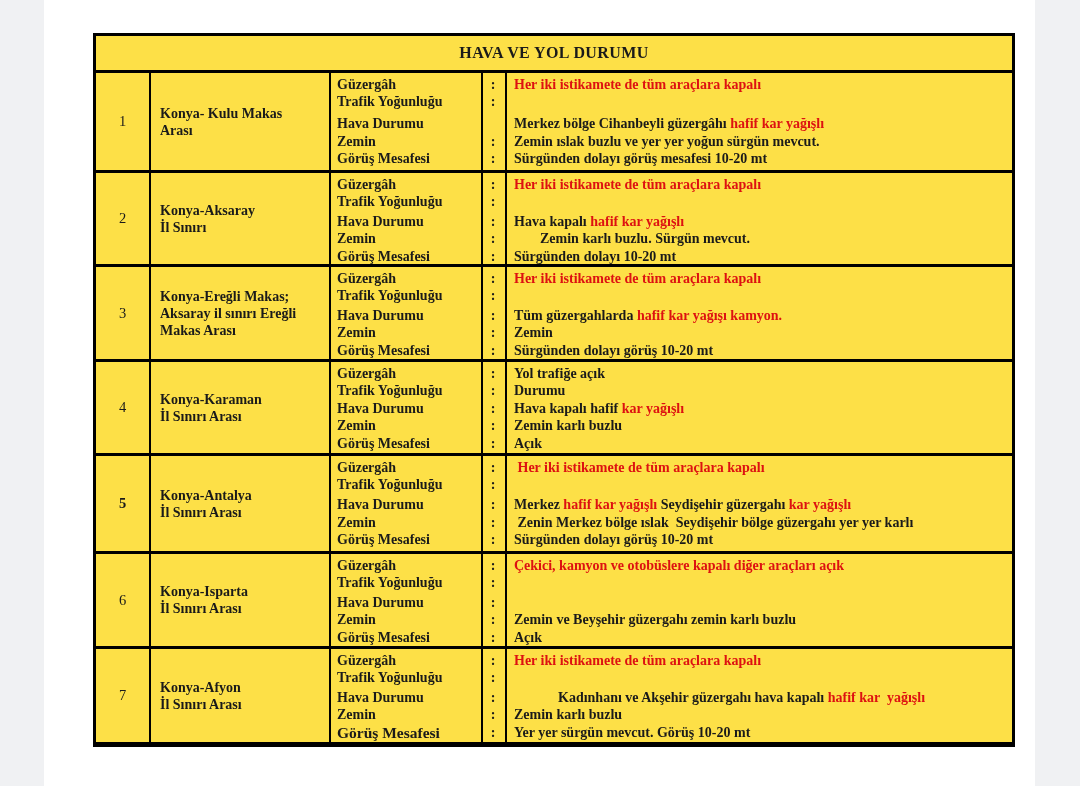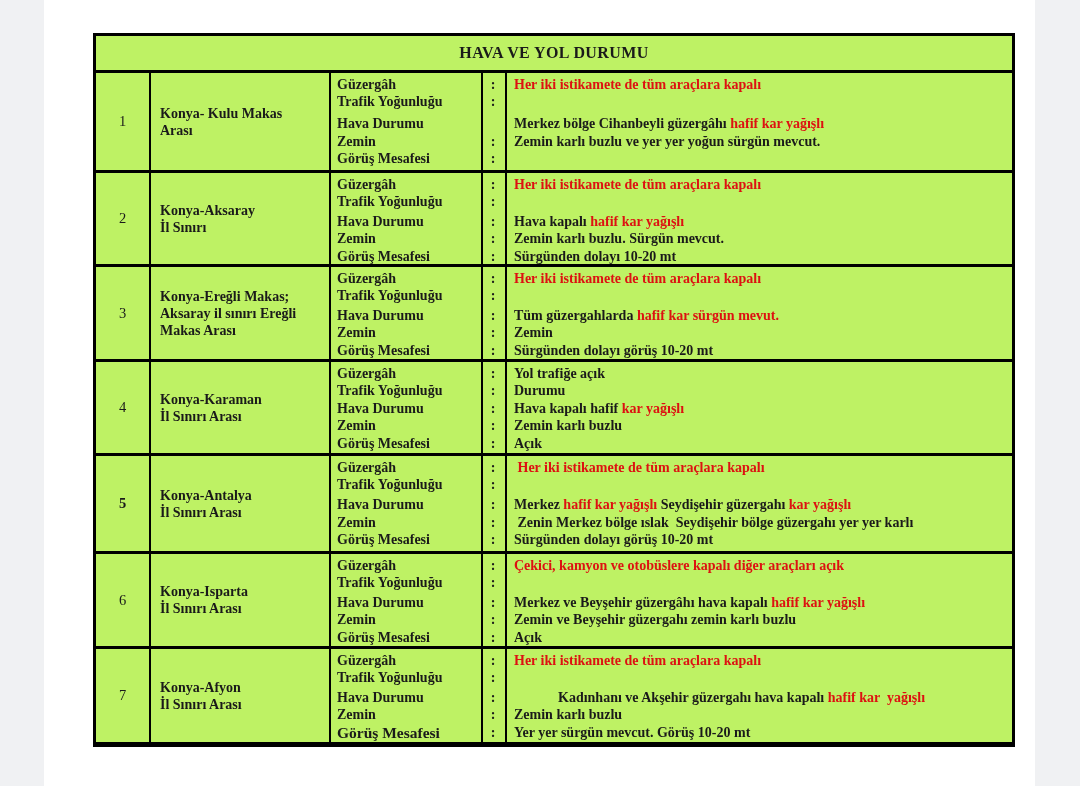--- a/index.html
+++ b/index.html
@@ -9,21 +9,21 @@
     font-family:"Liberation Serif", serif;
     position:relative;
   }
   .gutter { position:absolute; top:0; height:786px; background:#f0f1f3; }
   .gutter.left  { left:0;  width:44px; }
   .gutter.right { right:0; width:45px; }
 
   .doc-table {
     position:absolute; left:93px; top:33px; width:922px;
     border:3px solid #000; border-bottom-width:5px;
-    background:#bef264;
+    background:#fde047;
   }
   .title-row {
     height:37px; border-bottom:3px solid #000;
     display:flex; align-items:center; justify-content:center;
     font-weight:bold; font-size:16px; letter-spacing:.4px; color:#1a1a1a;
   }
   .trow {
     display:grid; grid-template-columns:55px 180px 1fr;
     border-bottom:3px solid #000;
   }
@@ -95,25 +95,26 @@
           </div>
           <div class="spacer"></div>
           <div class="line">
             <div class="lbl">Hava Durumu</div>
             <div class="cln"></div>
             <div class="val"><span style="color: rgb(26, 26, 26);">Merkez bölge Cihanbeyli güzergâhı </span><span style="color: rgb(221, 17, 17);">hafif kar yağışlı</span></div>
           </div>
           <div class="line">
             <div class="lbl">Zemin</div>
             <div class="cln">:</div>
-            <div class="val"><span style="color: rgb(26, 26, 26);">Zemin karlı buzlu ve yer yer yoğun sürgün mevcut.</span></div>
-          </div>
-          <div class="line">
-            <div class="lbl">Görüş Mesafesi</div>
-            <div class="cln">:</div>
+            <div class="val"><span style="color: rgb(26, 26, 26);">Zemin ıslak buzlu ve yer yer yoğun sürgün mevcut.</span></div>
+          </div>
+          <div class="line">
+            <div class="lbl">Görüş Mesafesi</div>
+            <div class="cln">:</div>
+            <div class="val"><span style="color: rgb(26, 26, 26);">Sürgünden dolayı görüş mesafesi 10-20 mt</span></div>
           </div>
         </div>
       </div>
       <div class="trow">
         <div class="cell-num">2</div>
         <div class="cell-route">
           <div>Konya-Aksaray</div>
           <div>İl Sınırı</div>
         </div>
         <div class="cell-body">
@@ -131,21 +132,21 @@
           </div>
           <div class="spacer"></div>
           <div class="line">
             <div class="lbl">Hava Durumu</div>
             <div class="cln">:</div>
             <div class="val"><span style="color: rgb(26, 26, 26);">Hava kapalı </span><span style="color: rgb(221, 17, 17);">hafif kar yağışlı</span></div>
           </div>
           <div class="line">
             <div class="lbl">Zemin</div>
             <div class="cln">:</div>
-            <div class="val"><span style="color: rgb(26, 26, 26);">Zemin karlı buzlu. Sürgün mevcut.</span></div>
+            <div class="val"><span style="color: rgb(26, 26, 26); margin-left: 26px;">Zemin karlı buzlu. Sürgün mevcut.</span></div>
           </div>
           <div class="line">
             <div class="lbl">Görüş Mesafesi</div>
             <div class="cln">:</div>
             <div class="val"><span style="color: rgb(26, 26, 26);">Sürgünden dolayı 10-20 mt</span></div>
           </div>
         </div>
       </div>
       <div class="trow">
         <div class="cell-num">3</div>
@@ -164,21 +165,21 @@
           </div>
           <div class="line">
             <div class="lbl">Trafik Yoğunluğu</div>
             <div class="cln">:</div>
             <div class="val"></div>
           </div>
           <div class="spacer"></div>
           <div class="line">
             <div class="lbl">Hava Durumu</div>
             <div class="cln">:</div>
-            <div class="val"><span style="color: rgb(26, 26, 26);">Tüm güzergahlarda </span><span style="color: rgb(221, 17, 17);">hafif kar sürgün mevut.</span></div>
+            <div class="val"><span style="color: rgb(26, 26, 26);">Tüm güzergahlarda </span><span style="color: rgb(221, 17, 17);">hafif kar yağışı kamyon.</span></div>
           </div>
           <div class="line">
             <div class="lbl">Zemin</div>
             <div class="cln">:</div>
             <div class="val"><span style="color: rgb(26, 26, 26);">Zemin</span></div>
           </div>
           <div class="line">
             <div class="lbl">Görüş Mesafesi</div>
             <div class="cln">:</div>
             <div class="val"><span style="color: rgb(26, 26, 26);">Sürgünden dolayı görüş 10-20 mt</span></div>
@@ -274,21 +275,20 @@
           </div>
           <div class="line">
             <div class="lbl">Trafik Yoğunluğu</div>
             <div class="cln">:</div>
             <div class="val"></div>
           </div>
           <div class="spacer"></div>
           <div class="line">
             <div class="lbl">Hava Durumu</div>
             <div class="cln">:</div>
-            <div class="val"><span style="color: rgb(26, 26, 26);">Merkez ve Beyşehir güzergâhı hava kapalı </span><span style="color: rgb(221, 17, 17);">hafif kar yağışlı</span></div>
           </div>
           <div class="line">
             <div class="lbl">Zemin</div>
             <div class="cln">:</div>
             <div class="val"><span style="color: rgb(26, 26, 26);">Zemin ve Beyşehir güzergahı zemin karlı buzlu</span></div>
           </div>
           <div class="line">
             <div class="lbl">Görüş Mesafesi</div>
             <div class="cln">:</div>
             <div class="val"><span style="color: rgb(26, 26, 26);">Açık</span></div>

